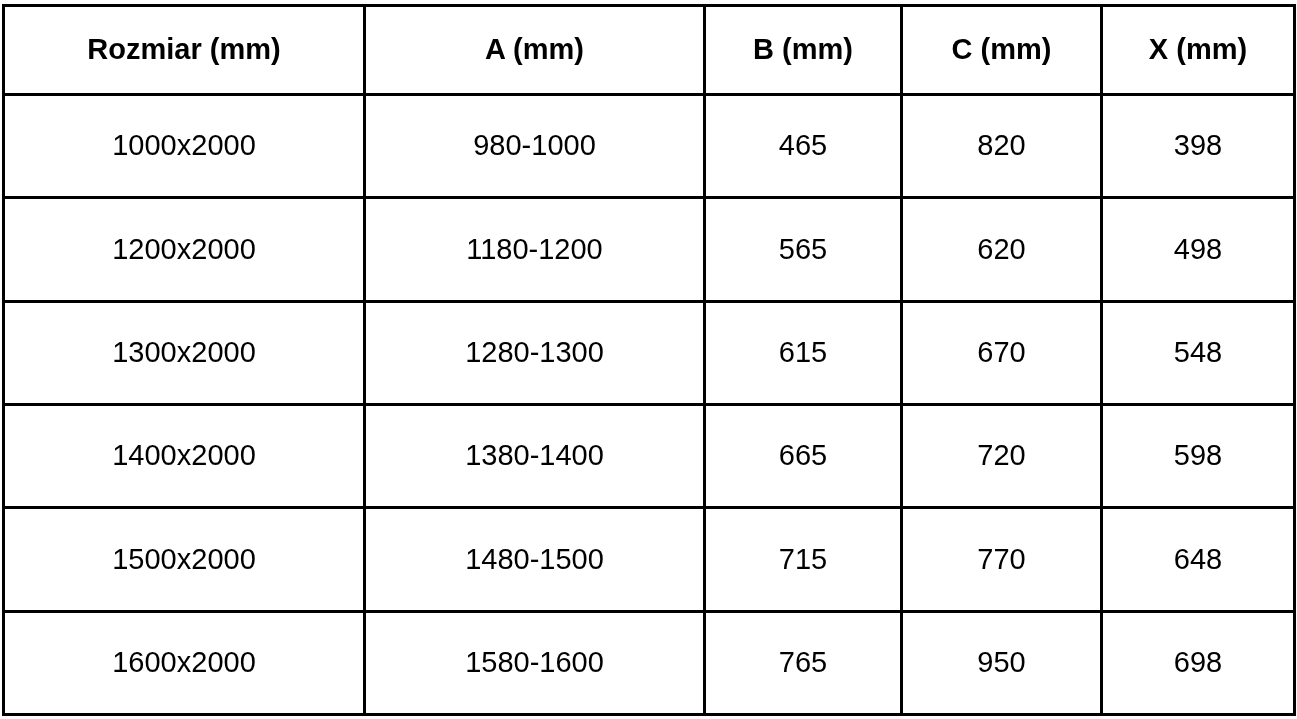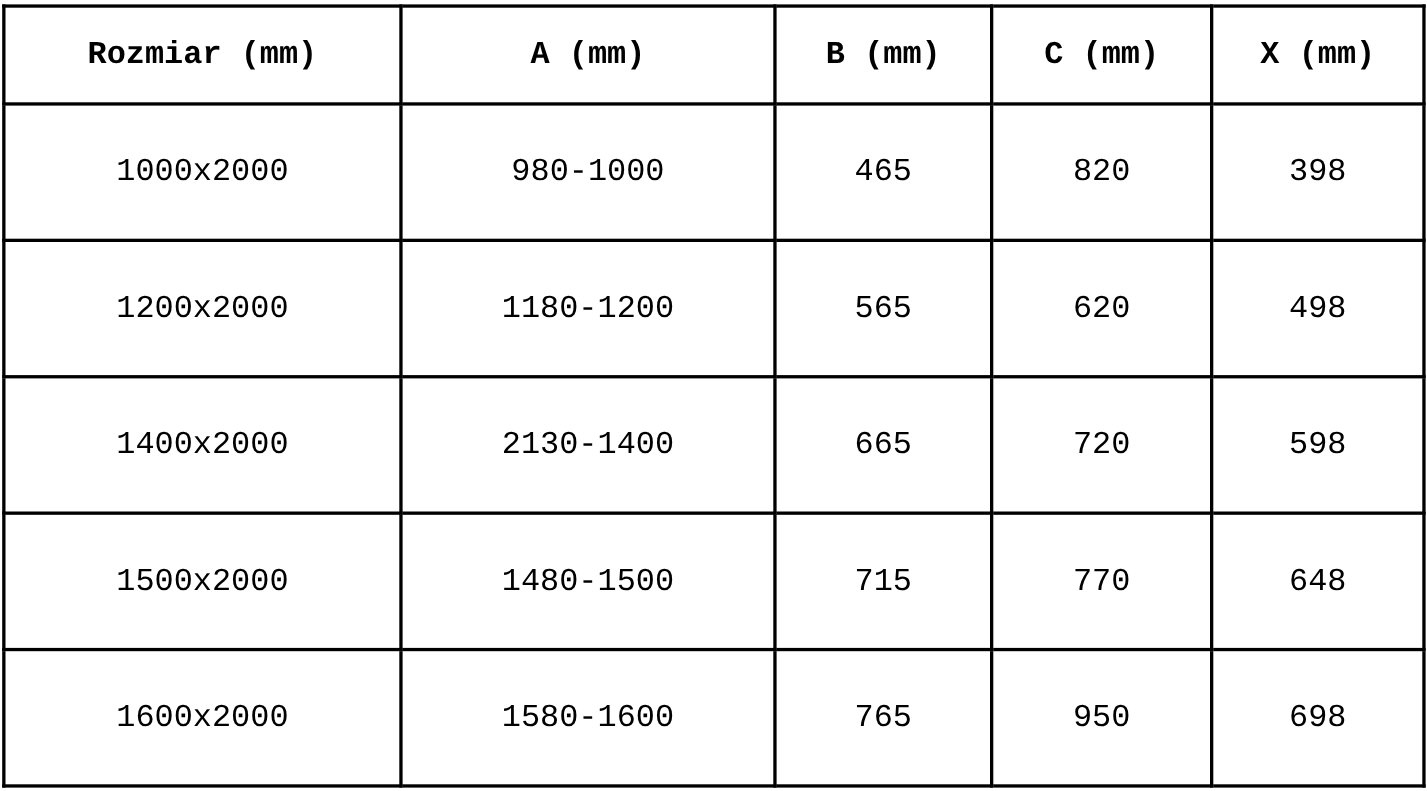--- a/index.html
+++ b/index.html
@@ -9,21 +9,21 @@
     width: 1297px;
     height: 719px;
     overflow: hidden;
   }
   table.size-table {
     border-collapse: collapse;
     table-layout: fixed;
     width: 1291px;
     height: 712px;
     margin: 4px 0 0 2px;
-    font-family: Liberation Mono, monospace;
+    font-family: Liberation Sans, sans-serif;
     color: #000000;
     background: #ffffff;
   }
   table.size-table th,
   table.size-table td {
     border: 3px solid #000000;
     text-align: center;
     vertical-align: middle;
     padding: 0;
     font-size: 29px;
@@ -68,22 +68,29 @@
         <td>398</td>
       </tr>
       <tr>
         <td>1200x2000</td>
         <td>1180-1200</td>
         <td>565</td>
         <td>620</td>
         <td>498</td>
       </tr>
       <tr>
+        <td>1300x2000</td>
+        <td>1280-1300</td>
+        <td>615</td>
+        <td>670</td>
+        <td>548</td>
+      </tr>
+      <tr>
         <td>1400x2000</td>
-        <td>2130-1400</td>
+        <td>1380-1400</td>
         <td>665</td>
         <td>720</td>
         <td>598</td>
       </tr>
       <tr>
         <td>1500x2000</td>
         <td>1480-1500</td>
         <td>715</td>
         <td>770</td>
         <td>648</td>

